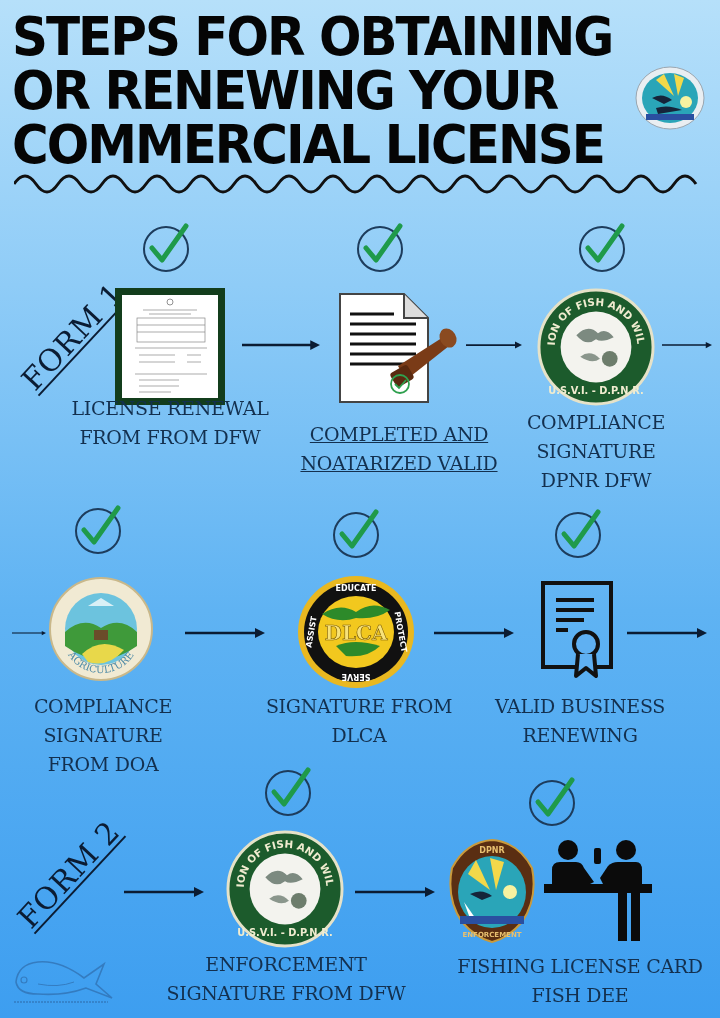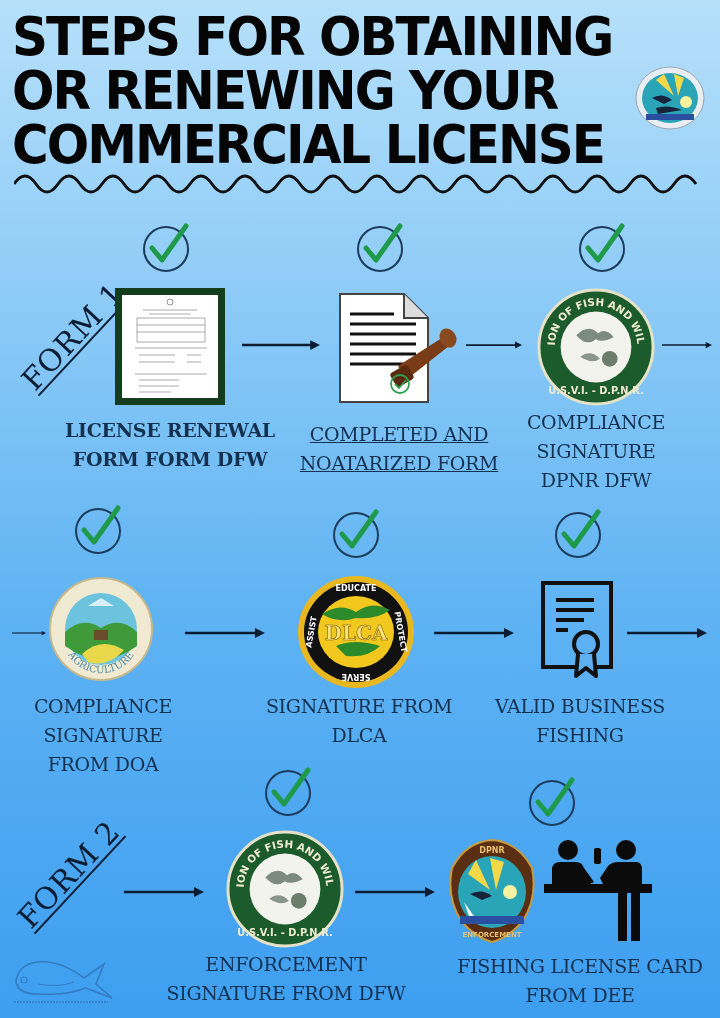--- a/index.html
+++ b/index.html
@@ -102,23 +102,23 @@
       <line x1="72" y1="74" x2="86" y2="74"></line>
     <line x1="20" y1="86" x2="92" y2="86"></line>
       <line x1="24" y1="92" x2="64" y2="92"></line>
     <line x1="24" y1="98" x2="64" y2="98"></line>
       <line x1="24" y1="104" x2="56" y2="104"></line>
   </g>
 </svg>
 <svg class="arrow" style="left:242px; top:339px; width:78px;">
     <use href="#arr"></use>
   </svg>
-<div class="label" style="left:62px; top:416px; width:216px;font-weight:bold;">
+<div class="label" style="left:62px; top:394px; width:216px;">
   <div>LICENSE RENEWAL</div>
-    <div>FORM FORM DFW</div>
+    <div>FROM FROM DFW</div>
 </div>
 
 <svg class="check" style="left:356px; top:222px;">
     <use href="#chk"></use>
   </svg>
 <svg class="img" style="left:336px; top:290px; width:124px; height:116px;" viewBox="0 0 124 116">
   <path d="M4 4 H68 L92 28 V112 H4 Z" fill="#fff" stroke="#444" stroke-width="2"></path>
   <path d="M68 4 V28 H92" fill="#ddd" stroke="#444" stroke-width="2"></path>
   <g stroke="#111" stroke-width="3">
     <line x1="14" y1="24" x2="58" y2="24"></line>
@@ -132,21 +132,21 @@
   <ellipse cx="112" cy="48" rx="8" ry="10" fill="#8a4a20" transform="rotate(-30 112 48)"></ellipse>
   <rect x="56" y="78" width="20" height="16" rx="3" fill="#5a2a10" transform="rotate(-30 66 86)"></rect>
   <circle cx="64" cy="94" r="9" fill="none" stroke="#2fa04e" stroke-width="1.8"></circle>
   <path d="M59 94 L63 98 L70 90" fill="none" stroke="#2fa04e" stroke-width="1.8"></path>
 </svg>
 <svg class="arrow" style="left:466px; top:339px; width:56px;">
     <use href="#arr"></use>
   </svg>
 <div class="label" style="left:296px; top:420px; width:206px;text-decoration:underline;">
   <div>COMPLETED AND</div>
-    <div>NOATARIZED FORM</div>
+    <div>NOATARIZED VALID</div>
 </div>
 
 <svg class="check" style="left:578px; top:222px;">
     <use href="#chk"></use>
   </svg>
 <svg class="img" style="left:537px; top:288px; width:118px; height:118px;">
     <use href="#dfw"></use>
   </svg>
 <svg class="arrow" style="left:662px; top:339px; width:50px;">
     <use href="#arr"></use>
@@ -217,21 +217,21 @@
       <line x1="16" y1="50" x2="28" y2="50"></line>
   </g>
   <circle cx="46" cy="64" r="12" fill="#5fb0f2" stroke="#111" stroke-width="4"></circle>
   <path d="M38 74 L36 96 L46 88 L56 96 L54 74" fill="#5fb0f2" stroke="#111" stroke-width="4" stroke-linejoin="round"></path>
 </svg>
 <svg class="arrow" style="left:624px; top:627px; width:86px;">
     <use href="#arr"></use>
   </svg>
 <div class="label" style="left:480px; top:692px; width:200px;">
   <div>VALID BUSINESS</div>
-    <div>FISHING</div>
+    <div>RENEWING</div>
 </div>
 
 <div class="form-tag" style="left:36px; top:900px;">FORM 2</div>
 
 <svg class="arrow" style="left:124px; top:886px; width:80px;">
     <use href="#arr"></use>
   </svg>
 <svg class="check" style="left:264px; top:766px;">
     <use href="#chk"></use>
   </svg>
@@ -266,21 +266,21 @@
   <path d="M10 46 V32 Q10 24 18 24 H34 Q40 24 42 30 L52 44 L48 46 Z" fill="#0b0b0b"></path>
   <rect x="52" y="10" width="7" height="16" rx="2" fill="#0b0b0b"></rect>
   <circle cx="84" cy="12" r="10" fill="#0b0b0b"></circle>
   <path d="M58 40 L66 28 Q70 24 76 24 H94 Q100 24 100 32 V52 H64 Z" fill="#0b0b0b"></path>
   <rect x="2" y="46" width="108" height="9" fill="#0b0b0b"></rect>
   <rect x="76" y="55" width="9" height="48" fill="#0b0b0b"></rect>
   <rect x="89" y="55" width="9" height="48" fill="#0b0b0b"></rect>
 </svg>
 <div class="label" style="left:450px; top:952px; width:260px;">
   <div>FISHING LICENSE CARD</div>
-    <div>FROM DEE</div>
+    <div>FISH DEE</div>
 </div>
 
 <svg class="img" style="left:8px; top:954px; width:112px; height:52px; opacity:0.55;" viewBox="0 0 112 52">
   <path d="M8 28 Q10 10 30 8 Q52 6 76 24 L96 10 L88 30 L104 44 L78 34 Q56 42 30 40 Q10 40 8 28 Z" fill="none" stroke="#2a5f9a" stroke-width="1.6"></path>
   <circle cx="16" cy="26" r="3" fill="none" stroke="#2a5f9a" stroke-width="1.2"></circle>
   <path d="M30 30 Q50 34 66 28" fill="none" stroke="#2a5f9a" stroke-width="1"></path>
   <line x1="6" y1="48" x2="100" y2="48" stroke="#2a5f9a" stroke-width="1.5" stroke-dasharray="2 1"></line>
 </svg>
 
 </body></html>

